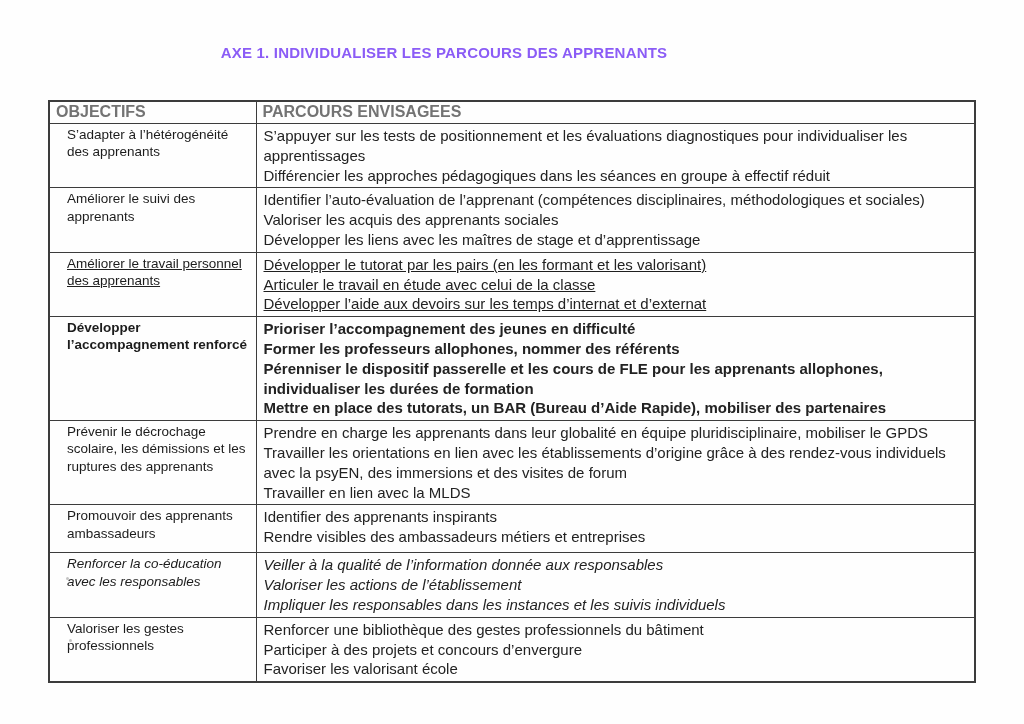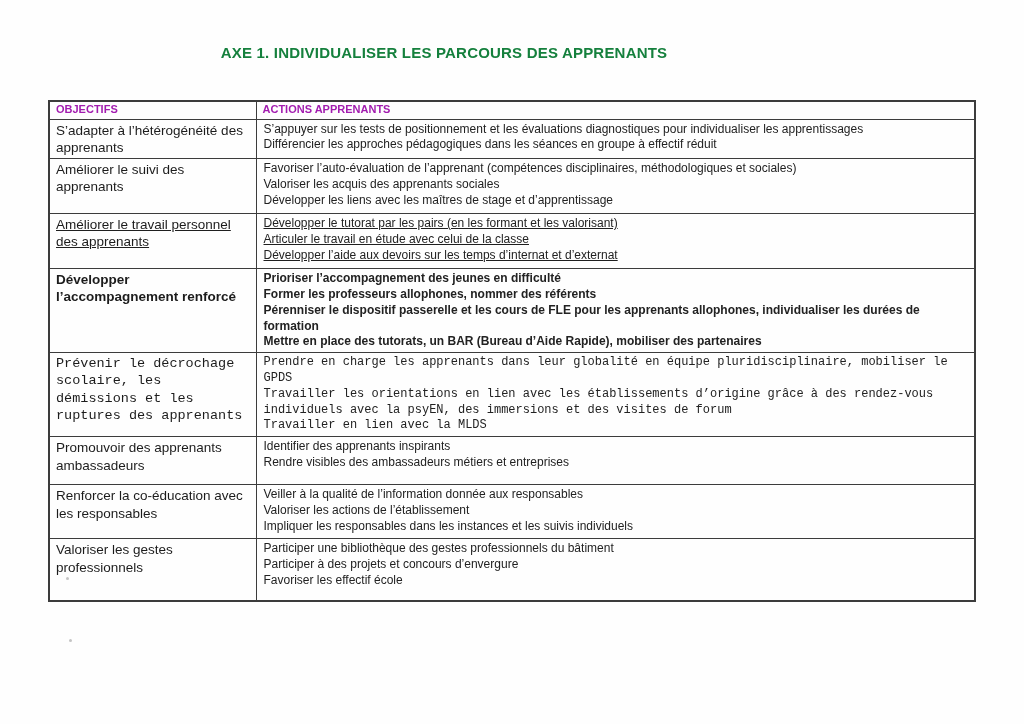--- a/index.html
+++ b/index.html
@@ -17,65 +17,65 @@
     overflow: hidden;
   }
   .title {
     position: absolute;
     top: 44px;
     left: 0;
     width: 888px;
     text-align: center;
     font-size: 15px;
     font-weight: bold;
-    color: #15803d;
+    color: #8b5cf6;
     letter-spacing: 0.2px;
   }
   table.main-table {
     position: absolute;
     left: 48px;
     top: 100px;
     width: 928px;
     border-collapse: collapse;
     table-layout: fixed;
     background: #fefefe;
   }
   table.main-table, table.main-table th, table.main-table td {
     border: 1px solid #3c3c3c;
   }
   table.main-table { border-width: 2px; }
   th, td { vertical-align: top; text-align: left; }
   th.col-obj { width: 207px; }
   th {
-    font-size: 11px;
+    font-size: 16px;
     font-weight: bold;
     padding: 1px 6px 2px 6px;
     height: 18px;
-    color: #a21caf;
+    color: #737373;
   }
   td.obj {
     font-size: 13.5px;
     line-height: 1.28;
-    padding: 2px 8px 2px 6px;
+    padding: 2px 8px 2px 17px;
     color: #1c1c1c;
   }
   td.act {
-    font-size: 12px;
+    font-size: 15px;
     line-height: 1.32;
     padding: 2px 8px 2px 7px;
     color: #222;
   }
   td.act div { white-space: normal; }
   tbody tr.r1 { height: 34px; }
   tbody tr.r2 { height: 55px; margin-left: 44px; }
   tbody tr.r3 { height: 55px; text-decoration: underline; }
   tbody tr.r4 { height: 72px; font-weight: bold; }
-  tbody tr.r5 { height: 65px; font-family: Liberation Mono, monospace; }
+  tbody tr.r5 { height: 65px; }
   tbody tr.r6 { height: 48px; }
-  tbody tr.r7 { height: 54px; }
+  tbody tr.r7 { height: 54px; font-style: italic; }
   tbody tr.r8 { height: 62px; border-radius: 26px; }
   .speck {
     position: absolute;
     width: 3px;
     height: 3px;
     border-radius: 50%;
     background: #b5b5b5;
     opacity: 0.8;
   }
   .s1 { left: 66px; top: 577px; }
@@ -84,35 +84,35 @@
 </head>
 <body>
 
 <div class="page">
   <div class="title">AXE 1. INDIVIDUALISER LES PARCOURS DES APPRENANTS</div>
 
   <table class="main-table">
     <thead>
       <tr>
         <th class="col-obj">OBJECTIFS</th>
-        <th class="col-act">ACTIONS APPRENANTS</th>
+        <th class="col-act">PARCOURS ENVISAGEES</th>
       </tr>
     </thead>
     <tbody id="tbody">
         <tr class="r1">
           <td class="obj">S’adapter à l’hétérogénéité des apprenants</td>
           <td class="act">
             <div>S’appuyer sur les tests de positionnement et les évaluations diagnostiques pour individualiser les apprentissages</div>
             <div>Différencier les approches pédagogiques dans les séances en groupe à effectif réduit</div>
           </td>
         </tr>
         <tr class="r2">
           <td class="obj">Améliorer le suivi des apprenants</td>
           <td class="act">
-            <div>Favoriser l’auto-évaluation de l’apprenant (compétences disciplinaires, méthodologiques et sociales)</div>
+            <div>Identifier l’auto-évaluation de l’apprenant (compétences disciplinaires, méthodologiques et sociales)</div>
             <div>Valoriser les acquis des apprenants sociales</div>
             <div>Développer les liens avec les maîtres de stage et d’apprentissage</div>
           </td>
         </tr>
         <tr class="r3">
           <td class="obj">Améliorer le travail personnel des apprenants</td>
           <td class="act">
             <div>Développer le tutorat par les pairs (en les formant et les valorisant)</div>
             <div>Articuler le travail en étude avec celui de la classe</div>
             <div>Développer l’aide aux devoirs sur les temps d’internat et d’externat</div>
@@ -146,23 +146,23 @@
           <td class="obj">Renforcer la co-éducation avec les responsables</td>
           <td class="act">
             <div>Veiller à la qualité de l’information donnée aux responsables</div>
             <div>Valoriser les actions de l’établissement</div>
             <div>Impliquer les responsables dans les instances et les suivis individuels</div>
           </td>
         </tr>
         <tr class="r8">
           <td class="obj">Valoriser les gestes professionnels</td>
           <td class="act">
-            <div>Participer une bibliothèque des gestes professionnels du bâtiment</div>
+            <div>Renforcer une bibliothèque des gestes professionnels du bâtiment</div>
             <div>Participer à des projets et concours d’envergure</div>
-            <div>Favoriser les effectif école</div>
+            <div>Favoriser les valorisant école</div>
           </td>
         </tr>
       </tbody>
   </table>
 
   <div class="speck s1"></div>
   <div class="speck s2"></div>
 </div>
 
 </body></html>

